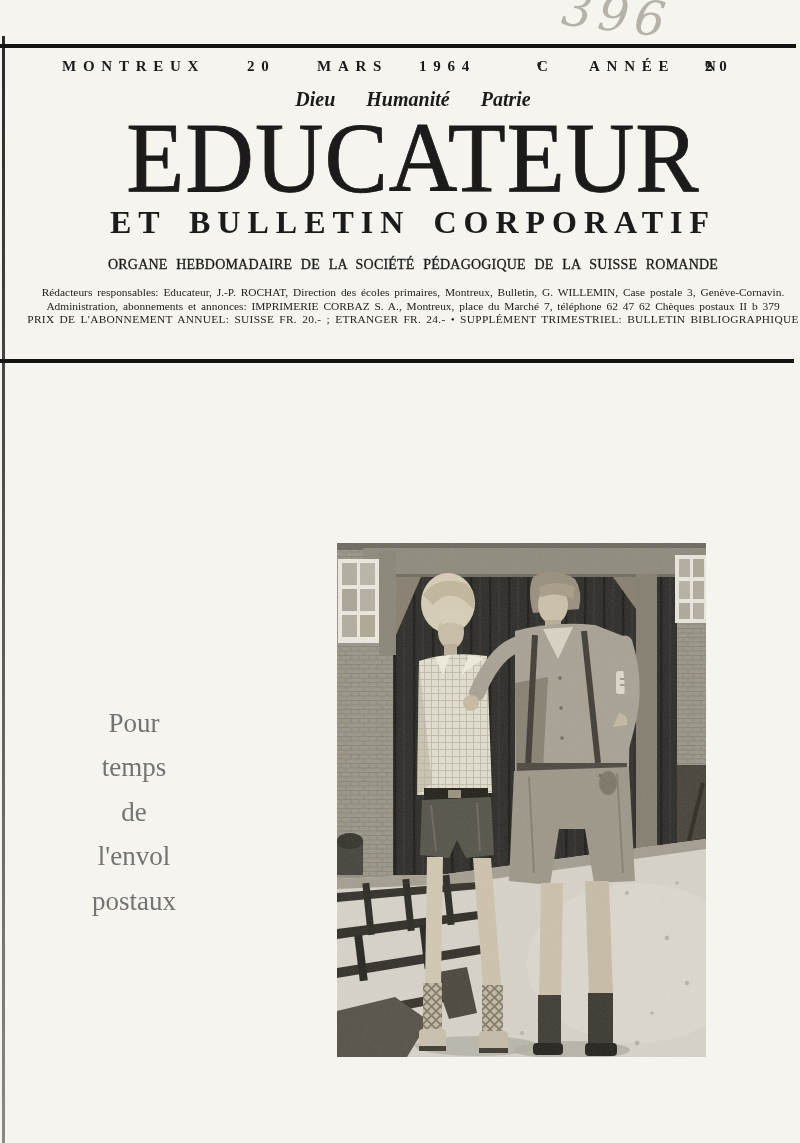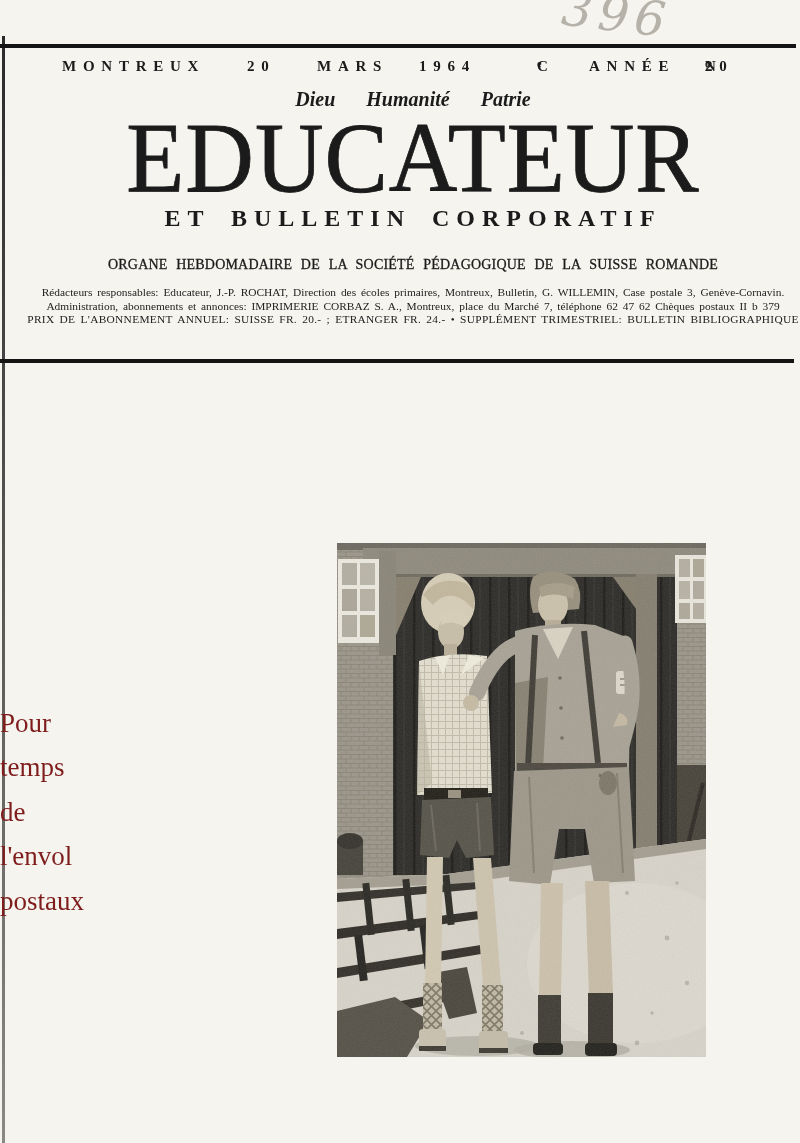--- a/index.html
+++ b/index.html
@@ -41,31 +41,31 @@
   
   .center-col{position:absolute;left:26px;width:774px;text-align:center;}
   .motto{top:88px;font-size:20px;font-style:italic;font-weight:bold;}
   .motto span{margin:0 13px;}
   .mag-title{
     top:108px;margin:0;font-weight:normal;font-size:100px;line-height:1;
     letter-spacing:1px;transform:scaleX(.95);transform-origin:50% 50%;
     -webkit-text-stroke:0.8px #1b1b1b;
   }
   .mag-subtitle{
-    top:206px;margin:0;font-weight:bold;font-size:24px;line-height:1;
+    top:206px;margin:0;font-weight:bold;font-size:32px;line-height:1;
     letter-spacing:7px;word-spacing:8px;
   }
   .organ-line{top:257px;font-size:14px;word-spacing:5px;letter-spacing:.2px;
     -webkit-text-stroke:.3px #1b1b1b;}
   .fineprint{top:286px;font-size:11.4px;line-height:13.6px;word-spacing:2px;color:#222;}
   .fp-bold{font-weight:normal;letter-spacing:.3px;}
   
   .feature-caption{
     position:absolute;left:0;top:701px;width:268px;
-    text-align:left;font-size:27px;line-height:44.4px;color:#7f1d1d;
+    text-align:center;font-size:27px;line-height:44.4px;color:#737373;
   }
   
   .photo{
     position:absolute;left:337px;top:543px;width:369px;height:514px;
     background:#cfccc2;box-shadow:inset 0 0 14px rgba(40,40,35,.25);
   }
   .photo svg{display:block;}
 </style>
 </head>
 <body>

